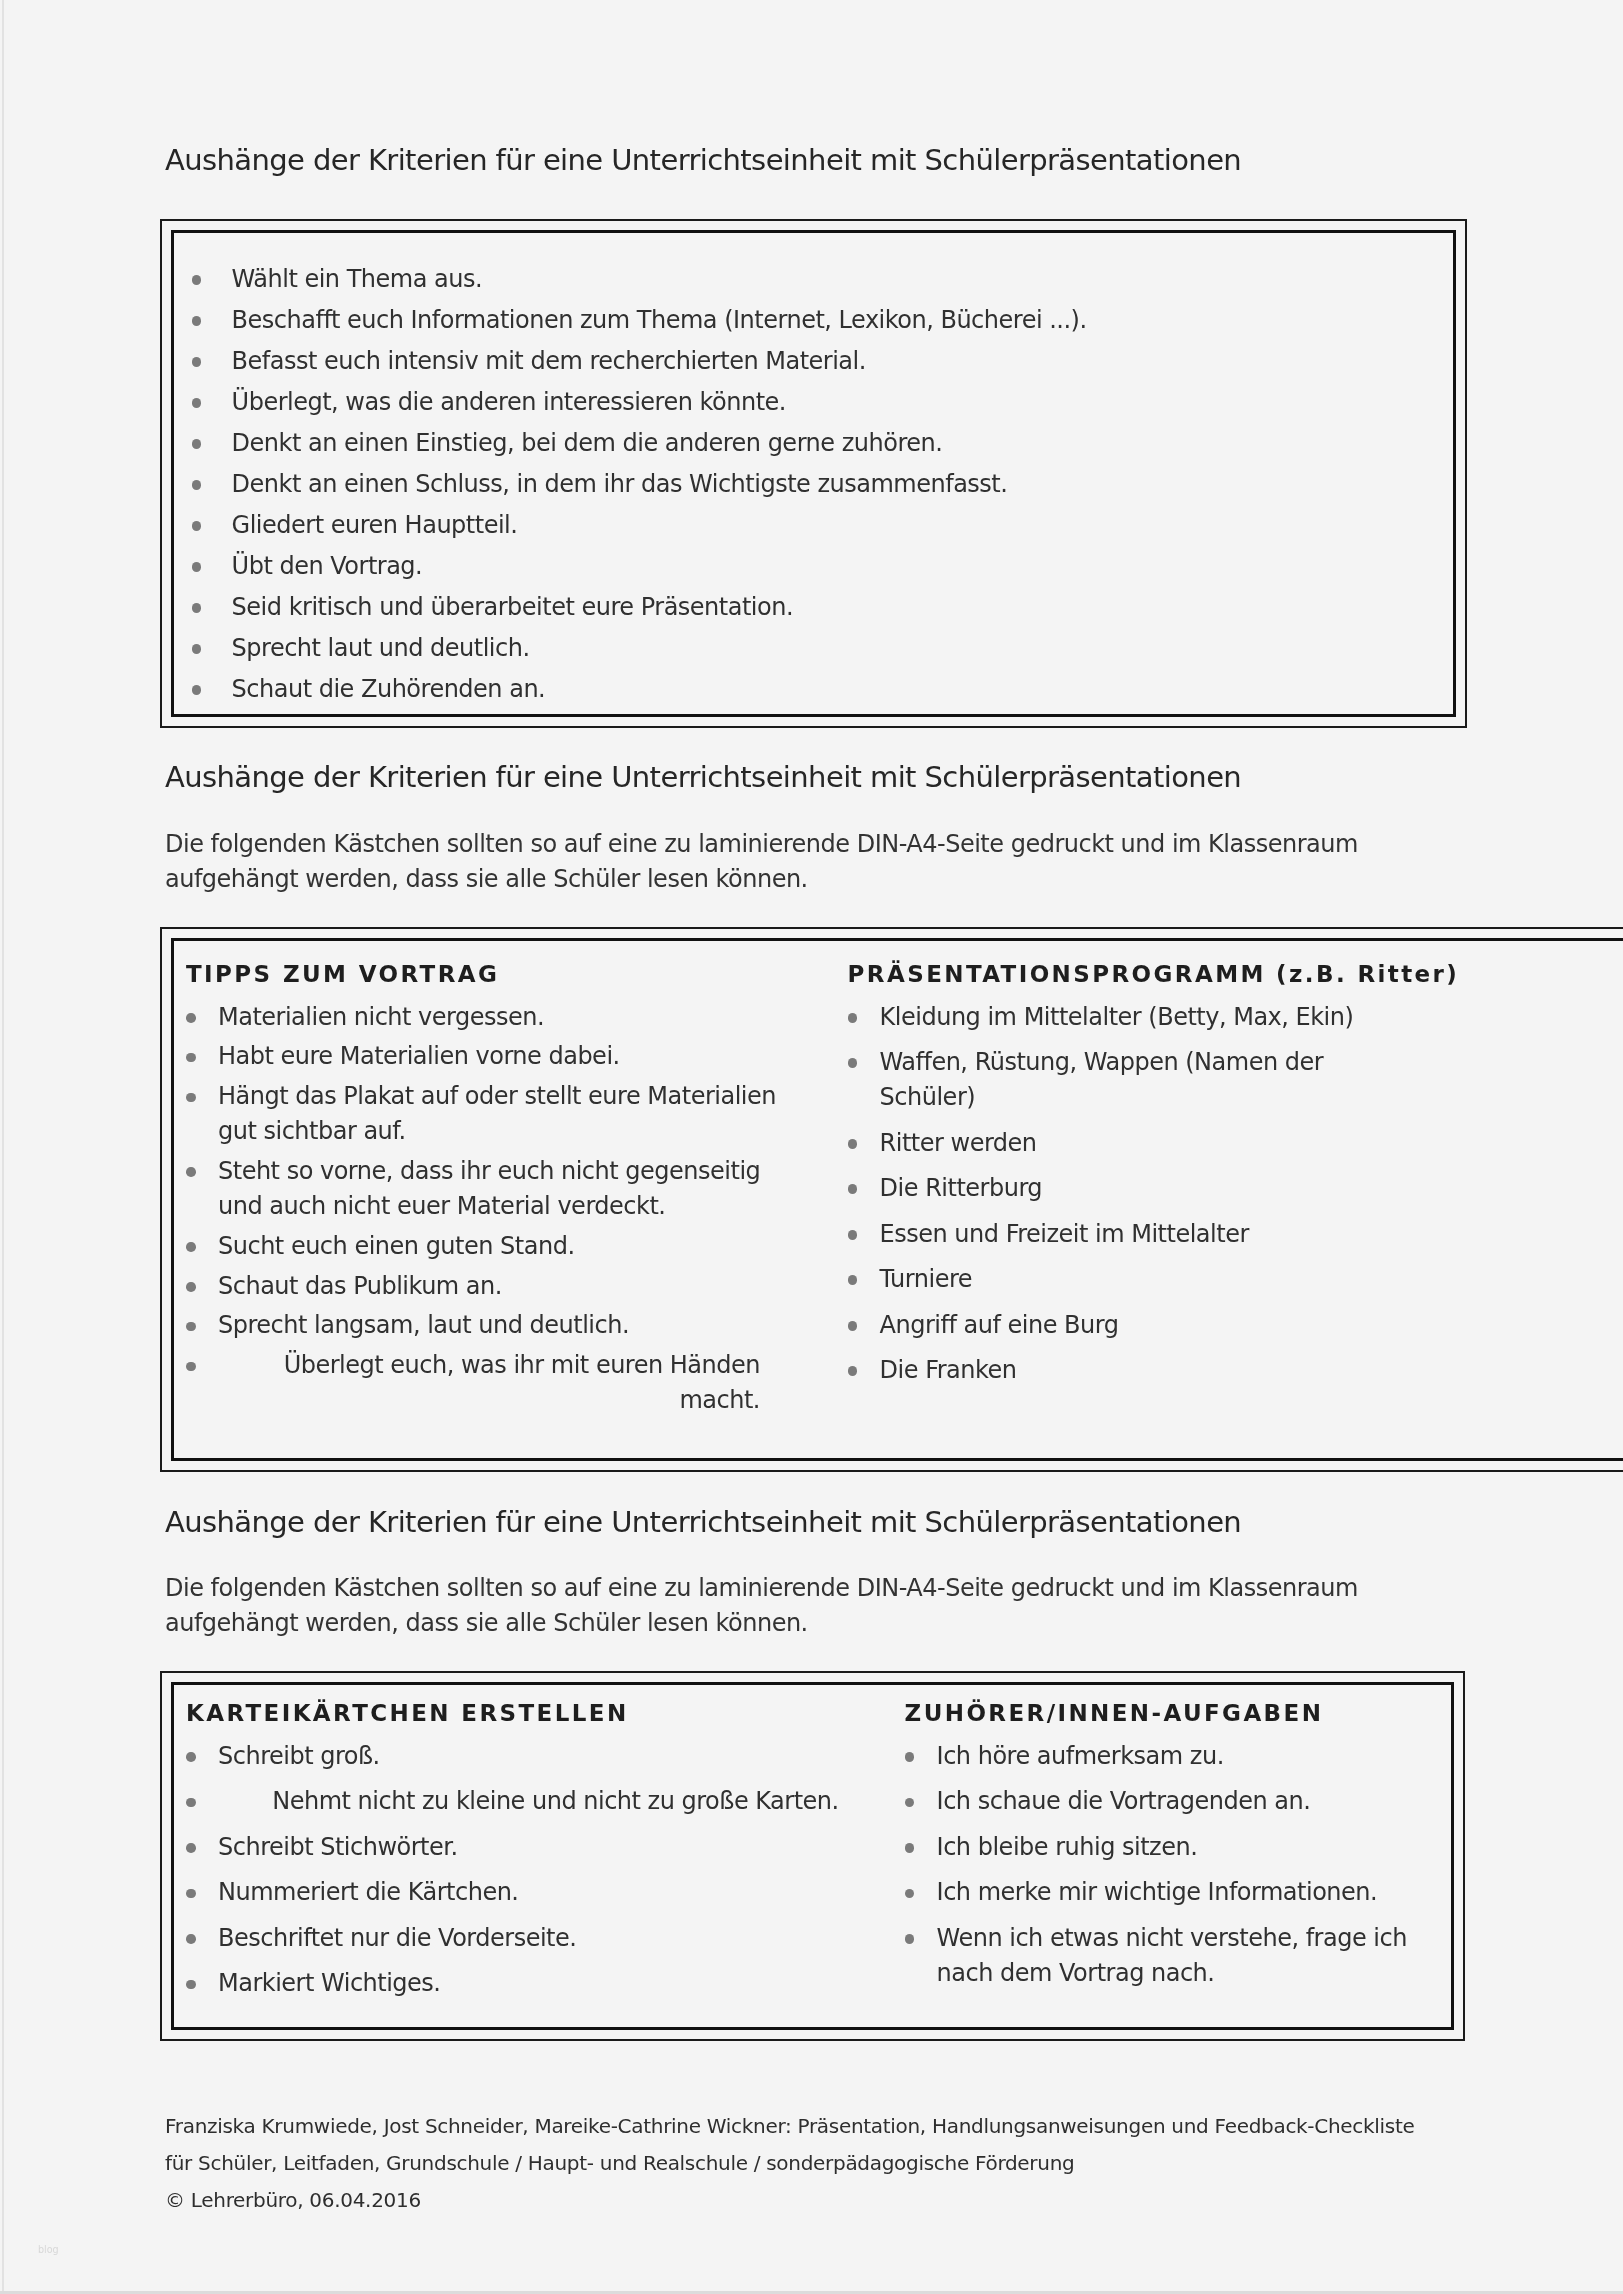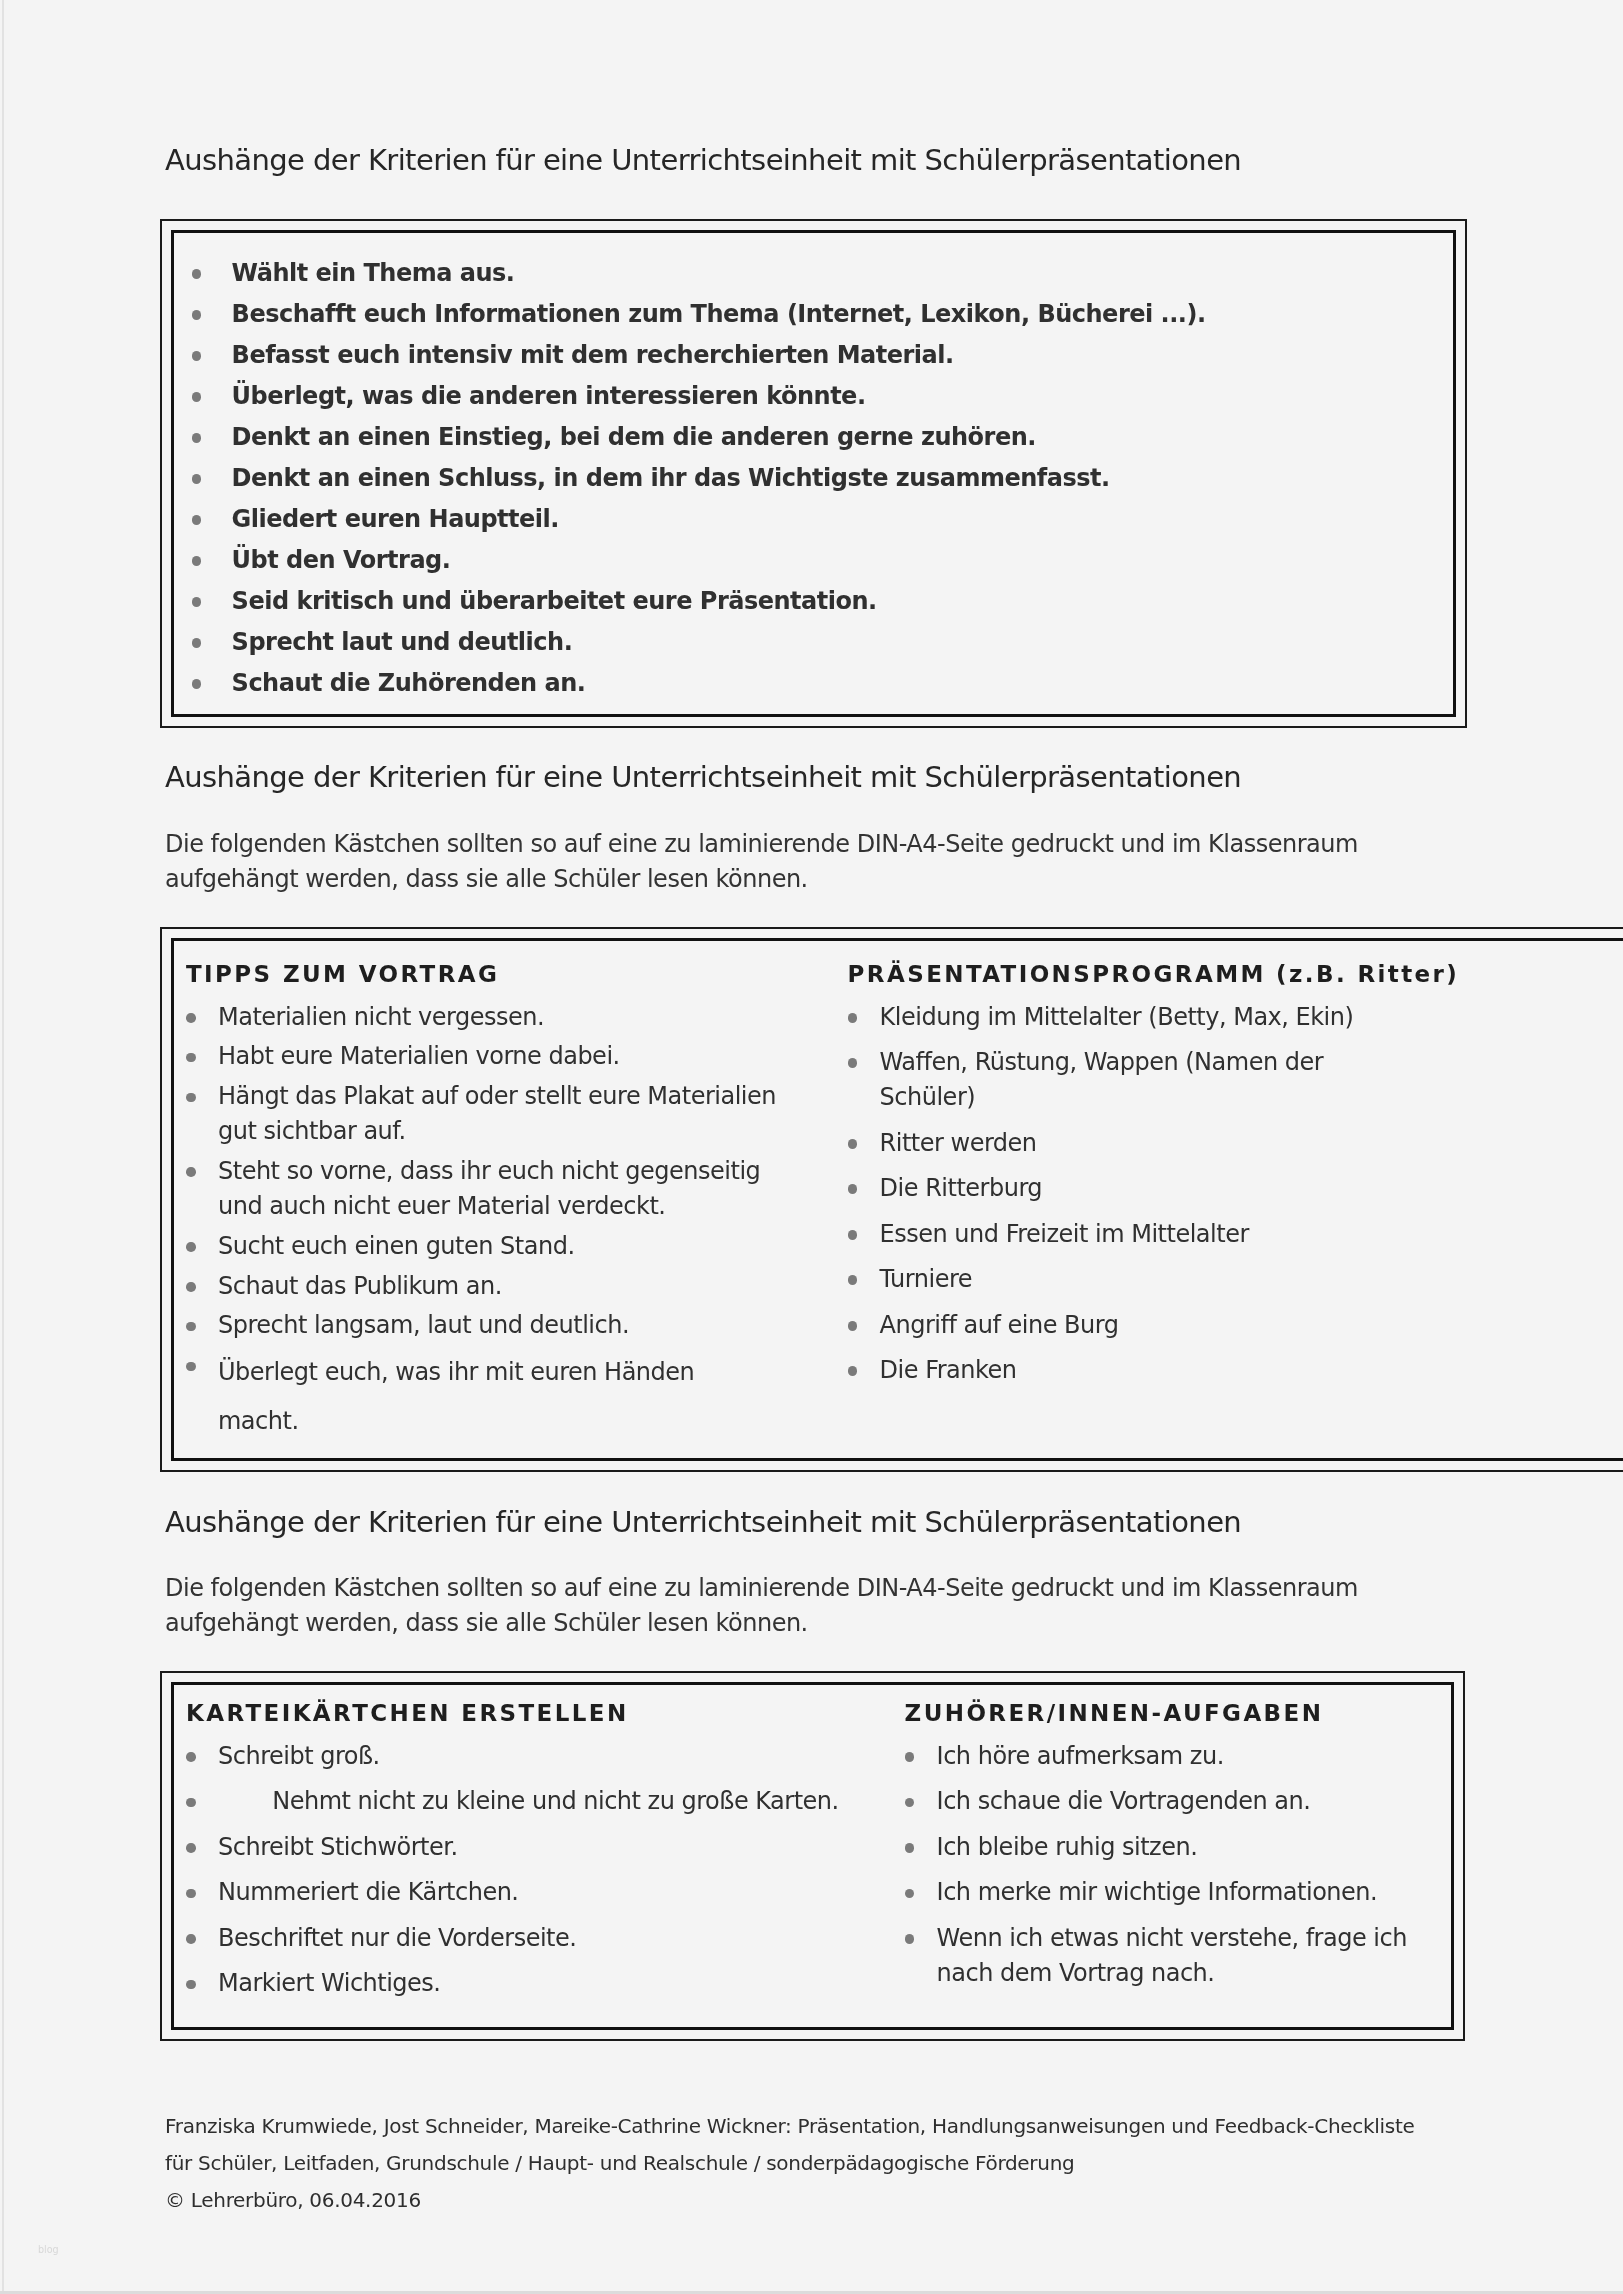--- a/index.html
+++ b/index.html
@@ -90,21 +90,21 @@
 </head>
 <body>
 
 <div class="page-edge-left"></div>
 <div class="page-edge-bottom"></div>
 
 <h1 class="heading" style="top:143px;">Aushänge der Kriterien für eine Unterrichtseinheit mit Schülerpräsentationen</h1>
 
 <div class="box-outer" style="left:160px; top:219px; width:1307px; height:509px;">
   <div class="box-inner">
-    <ul class="bullets" style="position:absolute; left:18px; top:26px; width:1243px;font-weight:bold;">
+    <ul class="bullets" style="position:absolute; left:18px; top:32px; width:1243px;">
       <li style="height:41px; line-height:29px;"><span class="dot" style="top:10.5px;"></span><span>Wählt ein Thema aus.</span></li>
       <li style="height:41px; line-height:29px;"><span class="dot" style="top:10.5px;"></span><span>Beschafft euch Informationen zum Thema (Internet, Lexikon, Bücherei ...).</span></li>
       <li style="height:41px; line-height:29px;"><span class="dot" style="top:10.5px;"></span><span>Befasst euch intensiv mit dem recherchierten Material.</span></li>
       <li style="height:41px; line-height:29px;"><span class="dot" style="top:10.5px;"></span><span>Überlegt, was die anderen interessieren könnte.</span></li>
       <li style="height:41px; line-height:29px;"><span class="dot" style="top:10.5px;"></span><span>Denkt an einen Einstieg, bei dem die anderen gerne zuhören.</span></li>
       <li style="height:41px; line-height:29px;"><span class="dot" style="top:10.5px;"></span><span>Denkt an einen Schluss, in dem ihr das Wichtigste zusammenfasst.</span></li>
       <li style="height:41px; line-height:29px;"><span class="dot" style="top:10.5px;"></span><span>Gliedert euren Hauptteil.</span></li>
       <li style="height:41px; line-height:29px;"><span class="dot" style="top:10.5px;"></span><span>Übt den Vortrag.</span></li>
       <li style="height:41px; line-height:29px;"><span class="dot" style="top:10.5px;"></span><span>Seid kritisch und überarbeitet eure Präsentation.</span></li>
       <li style="height:41px; line-height:29px;"><span class="dot" style="top:10.5px;"></span><span>Sprecht laut und deutlich.</span></li>
@@ -121,21 +121,21 @@
     <div class="col" style="left:12.4px; top:19px; width:631px;">
       <div class="col-title" style="height:40px; line-height:29px;">TIPPS ZUM VORTRAG</div>
       <ul class="bullets">
         <li style="padding-left:32px; line-height:35px; margin-bottom:4.8px;"><span class="dot" style="top:13.4px;"></span><span>Materialien nicht vergessen.</span></li>
         <li style="padding-left:32px; line-height:35px; margin-bottom:4.8px;"><span class="dot" style="top:13.4px;"></span><span>Habt eure Materialien vorne dabei.</span></li>
         <li style="padding-left:32px; line-height:35px; margin-bottom:4.8px; width:612px;"><span class="dot" style="top:13.4px;"></span><span>Hängt das Plakat auf oder stellt eure Materialien gut sichtbar auf.</span></li>
         <li style="padding-left:32px; line-height:35px; margin-bottom:4.8px; width:612px;"><span class="dot" style="top:13.4px;"></span><span>Steht so vorne, dass ihr euch nicht gegenseitig und auch nicht euer Material verdeckt.</span></li>
         <li style="padding-left:32px; line-height:35px; margin-bottom:4.8px;"><span class="dot" style="top:13.4px;"></span><span>Sucht euch einen guten Stand.</span></li>
         <li style="padding-left:32px; line-height:35px; margin-bottom:4.8px;"><span class="dot" style="top:13.4px;"></span><span>Schaut das Publikum an.</span></li>
         <li style="padding-left:32px; line-height:35px; margin-bottom:4.8px;"><span class="dot" style="top:13.4px;"></span><span>Sprecht langsam, laut und deutlich.</span></li>
-        <li style="padding-left:32px; line-height:49px; margin-bottom:21px; width:574px;"><span class="dot" style="top:13.4px;"></span><span>Überlegt euch, was ihr mit euren Händen macht.</span></li>
+        <li style="padding-left:32px; line-height:35px; margin-bottom:21px; width:574px;text-align:right;"><span class="dot" style="top:13.4px;"></span><span>Überlegt euch, was ihr mit euren Händen macht.</span></li>
       </ul>
     </div>
     <div class="col" style="left:674px; top:19px; width:593px;">
       <div class="col-title" style="height:40px; line-height:29px;">PRÄSENTATIONSPROGRAMM (z.B. Ritter)</div>
       <ul class="bullets">
         <li style="padding-left:32px; line-height:35px; margin-bottom:10.5px;"><span class="dot" style="top:13.4px;"></span><span>Kleidung im Mittelalter (Betty, Max, Ekin)</span></li>
         <li style="padding-left:32px; line-height:35px; margin-bottom:10.5px; width:535px;"><span class="dot" style="top:13.4px;"></span><span>Waffen, Rüstung, Wappen (Namen der Schüler)</span></li>
         <li style="padding-left:32px; line-height:35px; margin-bottom:10.5px;"><span class="dot" style="top:13.4px;"></span><span>Ritter werden</span></li>
         <li style="padding-left:32px; line-height:35px; margin-bottom:10.5px;"><span class="dot" style="top:13.4px;"></span><span>Die Ritterburg</span></li>
         <li style="padding-left:32px; line-height:35px; margin-bottom:10.5px;"><span class="dot" style="top:13.4px;"></span><span>Essen und Freizeit im Mittelalter</span></li>

